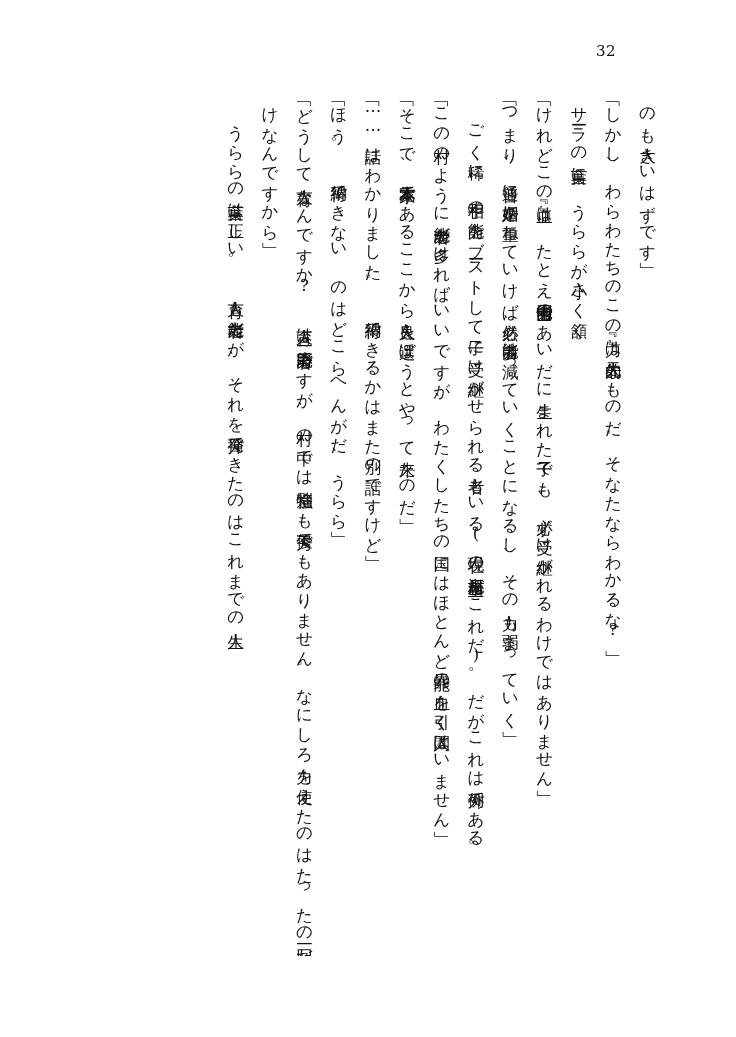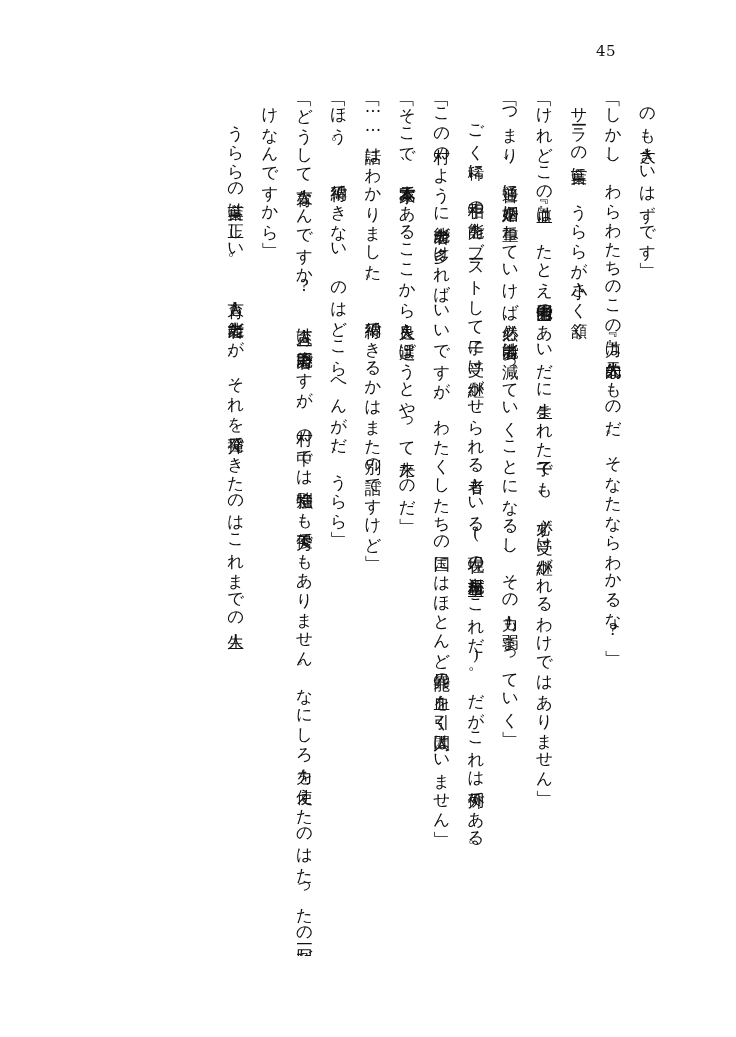--- a/index.html
+++ b/index.html
@@ -50,21 +50,21 @@
   }
   #text-body p.indent {
     text-indent: 1em;
   }
 </style>
 </head>
 <body>
 
 <div id="page">
 
-  <div id="page-number">45</div>
+  <div id="page-number">32</div>
 
   <div id="text-body">
     <p>のも大きいはずです」</p>
     <p>「しかし、わらわたちのこの『力』は先天的なものだ。そなたならわかるな?」</p>
     <p>サーラの言葉に、うららが小さく頷く。</p>
     <p>「けれどこの『血』は、たとえ能力者同士のあいだに生まれた子でも、必ず受け継がれるわけではありません」</p>
     <p>「つまり、普通に婚姻を重ねていけば必然、能力者は減っていくことになるし、その力も弱まっていく」</p>
     <p class="indent">ごく稀に、相手の能力をブーストして子に受け継がせられる者もいる(現在の鬼江村当主がこれだ)。だがこれは例外である。</p>
     <p>「この村のように能力者が多ければいいですが、わたくしたちの国にはほとんど異能の血を引く人間はいません」</p>
     <p>「そこで、本家本元であるここから良人を選ぼうとやって来たのだ」</p>

